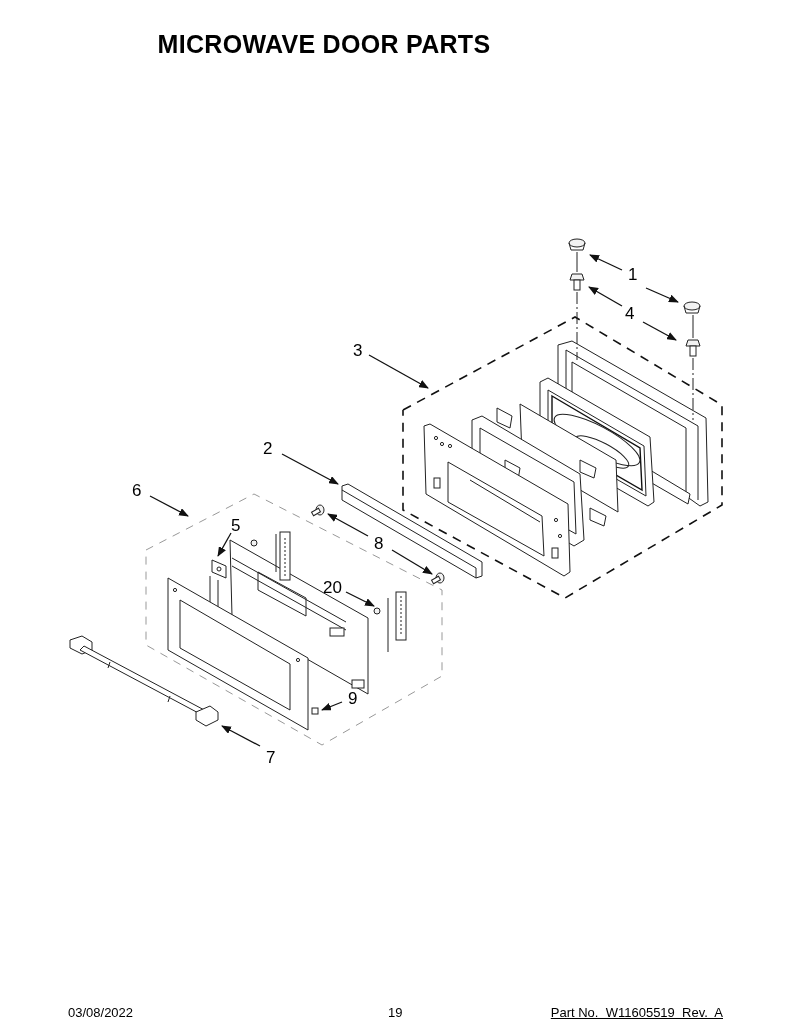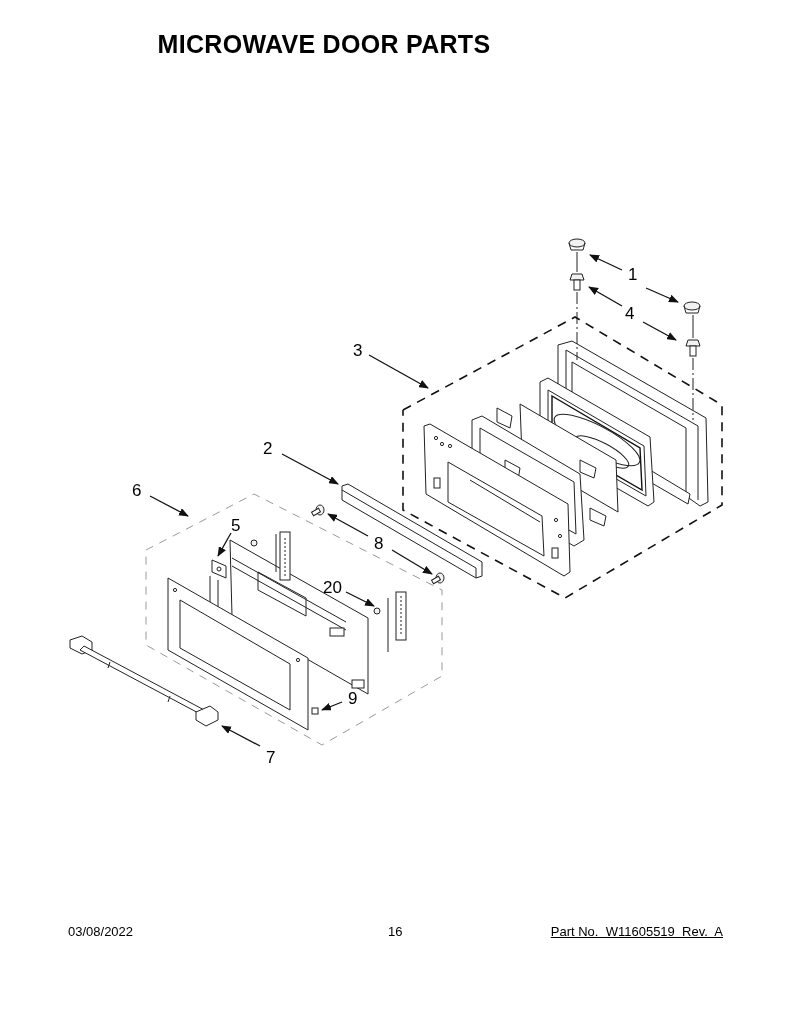--- a/index.html
+++ b/index.html
@@ -1,20 +1,20 @@
 <!DOCTYPE html>
 <html><head>
 <meta charset="utf-8">
 <style>
   html, body { margin: 0; padding: 0; background: #ffffff; }
   body { width: 791px; height: 1024px; position: relative; overflow: hidden; font-family: "Liberation Sans", sans-serif; color: #000; }
   .title { position: absolute; top: 30px; left: 0; width: 648px; text-align: center; font-size: 25px; font-weight: bold; letter-spacing: 0.3px; }
   .diagram { position: absolute; left: 0; top: 0; width: 791px; height: 1024px; }
   .callout { position: absolute; font-size: 17px; font-family: "Liberation Sans", sans-serif; line-height: 1; }
-  .footer { position: absolute; top: 924px; font-size: 13px; }
+  .footer { position: absolute; top: 1005px; font-size: 13px; }
   .footer-date { left: 68px; }
   .footer-page { left: 388px; }
   .footer-part { right: 68px; }
   svg .ln { stroke: #222; fill: none; stroke-width: 1; }
   svg .lnb { stroke: #111; fill: none; stroke-width: 1.4; }
   svg .dash { stroke: #111; fill: none; stroke-width: 1.6; stroke-dasharray: 9 7; }
   svg .dashl { stroke: #999; fill: none; stroke-width: 1; stroke-dasharray: 8 7; }
   svg .arrow { stroke: #111; stroke-width: 1.3; fill: none; }
   svg .fillw { fill: #fff; stroke: #222; stroke-width: 1; }
   svg .fillg { fill: #f2f2f2; stroke: #222; stroke-width: 1; }
@@ -184,14 +184,14 @@
 <span class="callout" style="left:353px;top:342px;">3</span>
 <span class="callout" style="left:625px;top:305px;">4</span>
 <span class="callout" style="left:231px;top:517px;">5</span>
 <span class="callout" style="left:132px;top:482px;">6</span>
 <span class="callout" style="left:266px;top:749px;">7</span>
 <span class="callout" style="left:374px;top:535px;">8</span>
 <span class="callout" style="left:348px;top:690px;">9</span>
 <span class="callout" style="left:323px;top:579px;">20</span>
 
 <span class="footer footer-date">03/08/2022</span>
-<span class="footer footer-page">16</span>
+<span class="footer footer-page">19</span>
 <span class="footer footer-part" style="white-space:pre;text-decoration:underline;">Part No.  W11605519  Rev.  A</span>
 
 </body></html>

